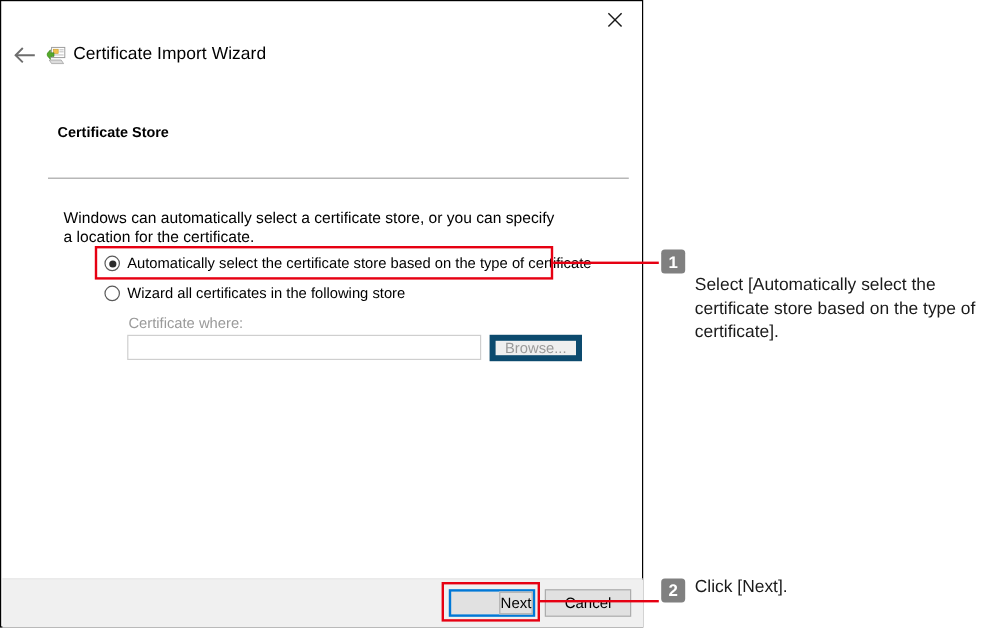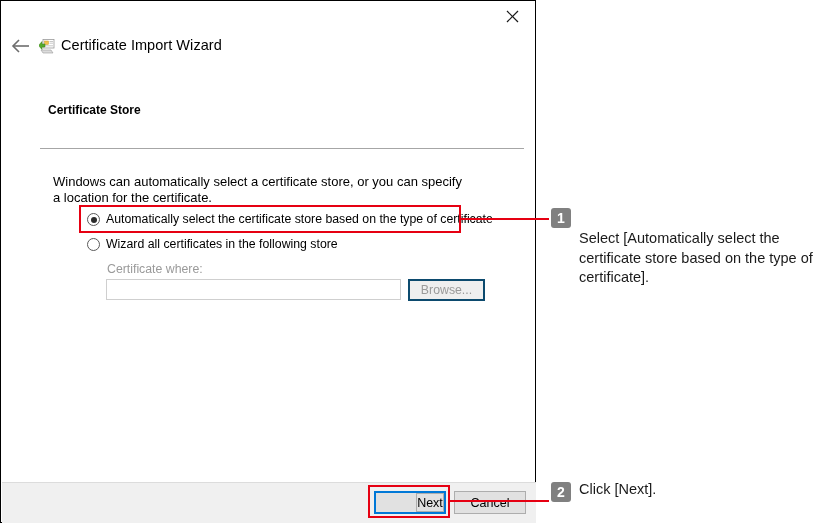--- a/index.html
+++ b/index.html
@@ -179,21 +179,21 @@
     color: #9a9a9a;
     padding: 0 4px;
   }
 
   #browse-button {
     position: absolute;
     left: 407px;
     top: 278px;
     width: 77px;
     height: 22px;
-    border: 2px solid #0c4a6e;
+    border: 5px solid #0c4a6e;
     background: #efefef;
     box-sizing: border-box;
     font-family: "Liberation Sans", sans-serif;
     font-size: 12.3px;
     color: #9a9a9a;
     display: flex;
     align-items: center;
     justify-content: center;
   }
 

